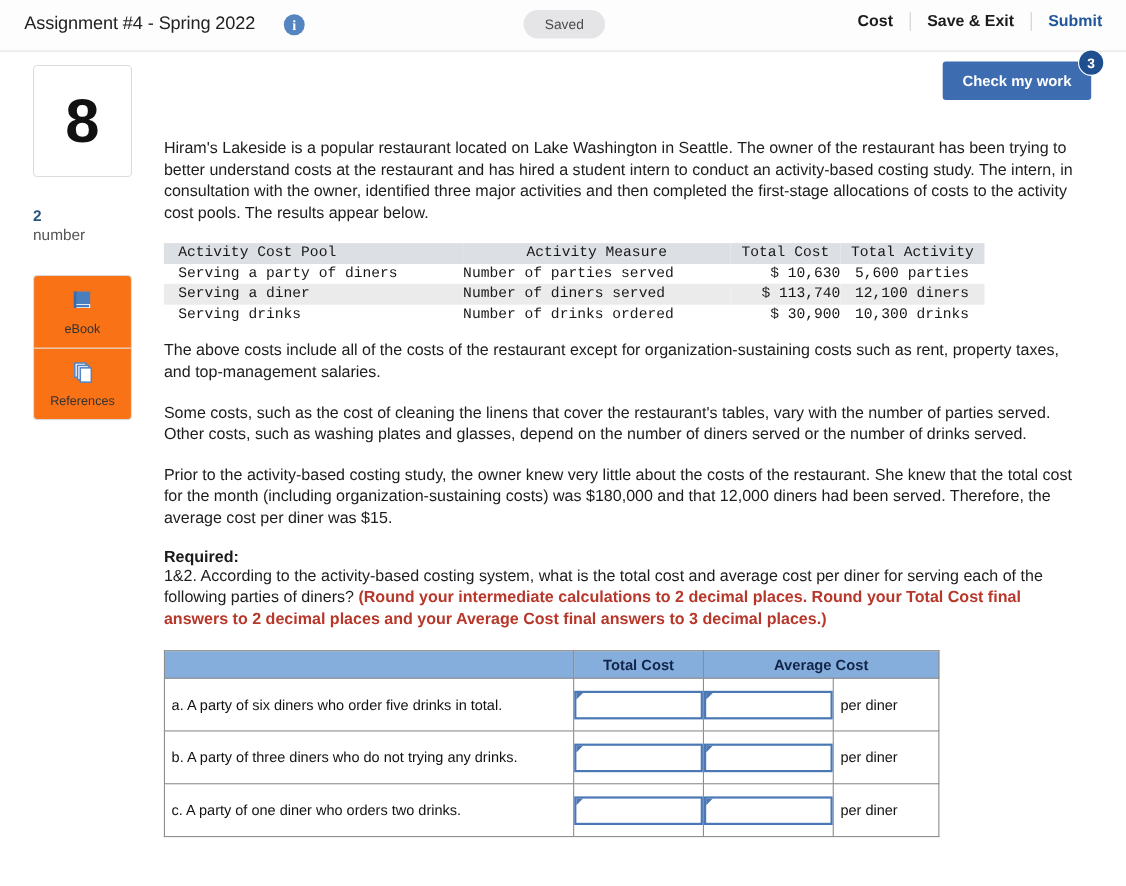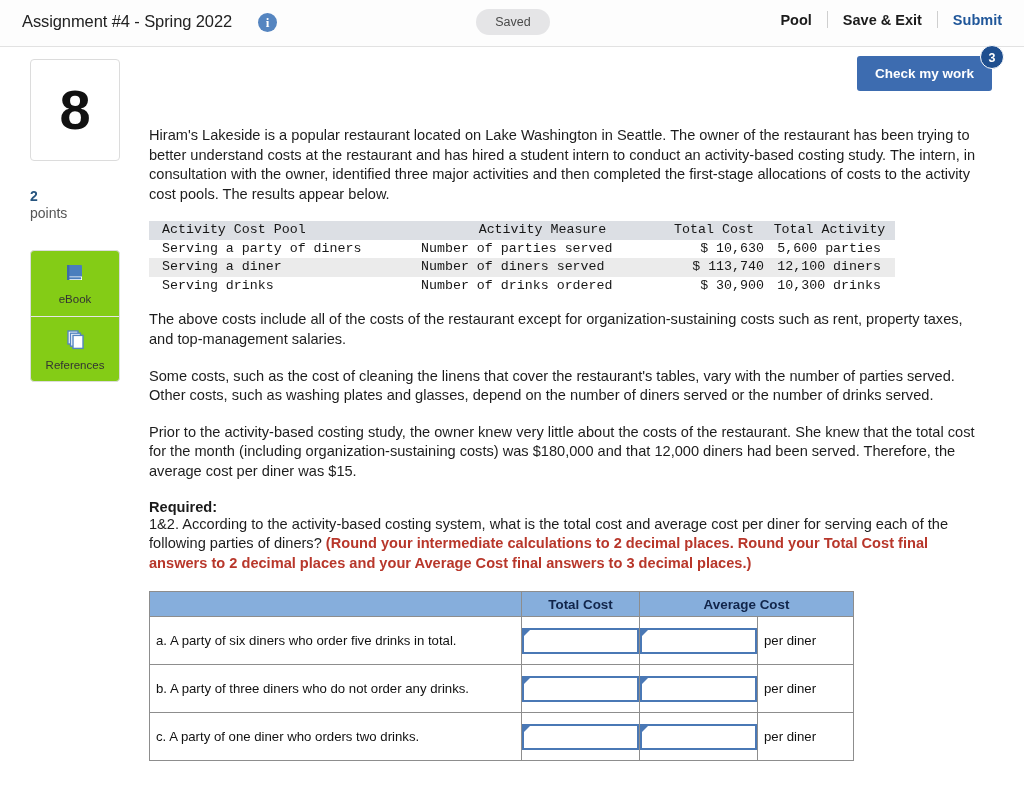--- a/index.html
+++ b/index.html
@@ -72,21 +72,21 @@
     width: 90px; height: 102px;
     border: 1px solid #dcdcdc; border-radius: 4px;
     background: #fff;
     display: flex; align-items: center; justify-content: center;
   }
   .qnum { font-size: 56px; font-weight: bold; color: #111; line-height: 1; }
   .points-num { margin-top: 27px; font-size: 14px; font-weight: bold; color: #27557f; }
   .points-lbl { font-size: 14px; color: #555; margin-top: 1px; }
   .tool-box {
     margin-top: 29px; width: 90px;
-    border: 1px solid #dcdcdc; border-radius: 4px; background: #84cc16;
+    border: 1px solid #dcdcdc; border-radius: 4px; background: #f97316;
     overflow: hidden;
   }
   .tool-item {
     height: 65px; display: flex; flex-direction: column;
     align-items: center; justify-content: center; cursor: pointer;
   }
   .tool-item + .tool-item { border-top: 1px solid #e6e6e6; }
   .tool-lbl { font-size: 11.5px; color: #333; margin-top: 5px; }
 
   
@@ -147,39 +147,39 @@
   }
 </style>
 </head>
 <body>
 
 <div class="topbar">
   <div class="assignment-title">Assignment #4 - Spring 2022</div>
   <div class="info-icon">i</div>
   <div class="saved-pill">Saved</div>
   <div class="hdr-links">
-    <div class="lnk">Pool</div>
+    <div class="lnk">Cost</div>
     <div class="sep"></div>
     <div class="lnk">Save &amp; Exit</div>
     <div class="sep"></div>
     <div class="lnk submit">Submit</div>
   </div>
 </div>
 
 <div class="check-wrap">
   <button class="check-btn">Check my work</button>
   <div class="check-badge">3</div>
 </div>
 
 <div class="rail">
   <div class="qnum-box">
     <div class="qnum">8</div>
   </div>
   <div class="points-num">2</div>
-  <div class="points-lbl">points</div>
+  <div class="points-lbl">number</div>
 
   <div class="tool-box">
     <div class="tool-item">
       <span>
         <svg width="22" height="22" viewBox="0 0 22 22">
           <rect x="4" y="3" width="14" height="15" rx="1" fill="#4a7ebd"></rect>
           <rect x="4" y="14.5" width="14" height="3.5" fill="#fff"></rect>
           <rect x="4.8" y="15.3" width="12.4" height="2" rx="0.6" fill="#4a7ebd"></rect>
           <rect x="3" y="3" width="2.4" height="15" fill="#3d6ba6"></rect>
         </svg>
@@ -256,21 +256,21 @@
           </div>
         </td>
         <td class="c-in">
           <div class="cellbox">
             <input class="inp" type="text" value="" style="">
           </div>
         </td>
         <td class="c-unit">per diner</td>
       </tr>
       <tr>
-        <td class="c-desc">b. A party of three diners who do not order any drinks.</td>
+        <td class="c-desc">b. A party of three diners who do not trying any drinks.</td>
         <td class="c-in">
           <div class="cellbox">
             <input class="inp" type="text" value="" style="">
           </div>
         </td>
         <td class="c-in">
           <div class="cellbox">
             <input class="inp" type="text" value="" style="">
           </div>
         </td>

